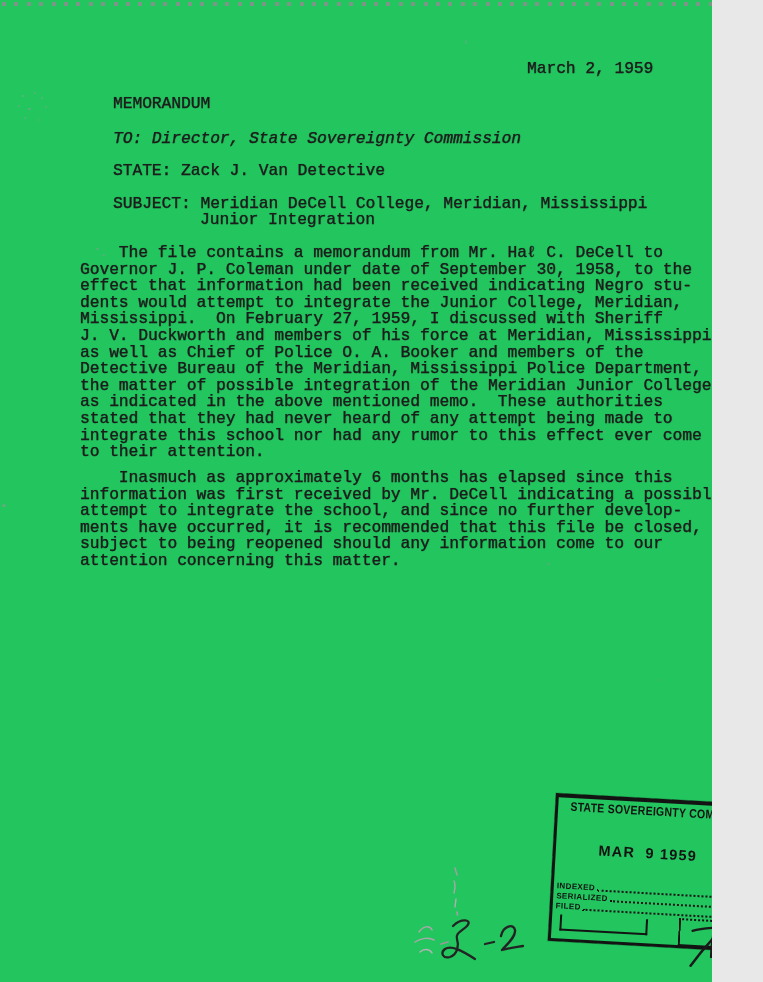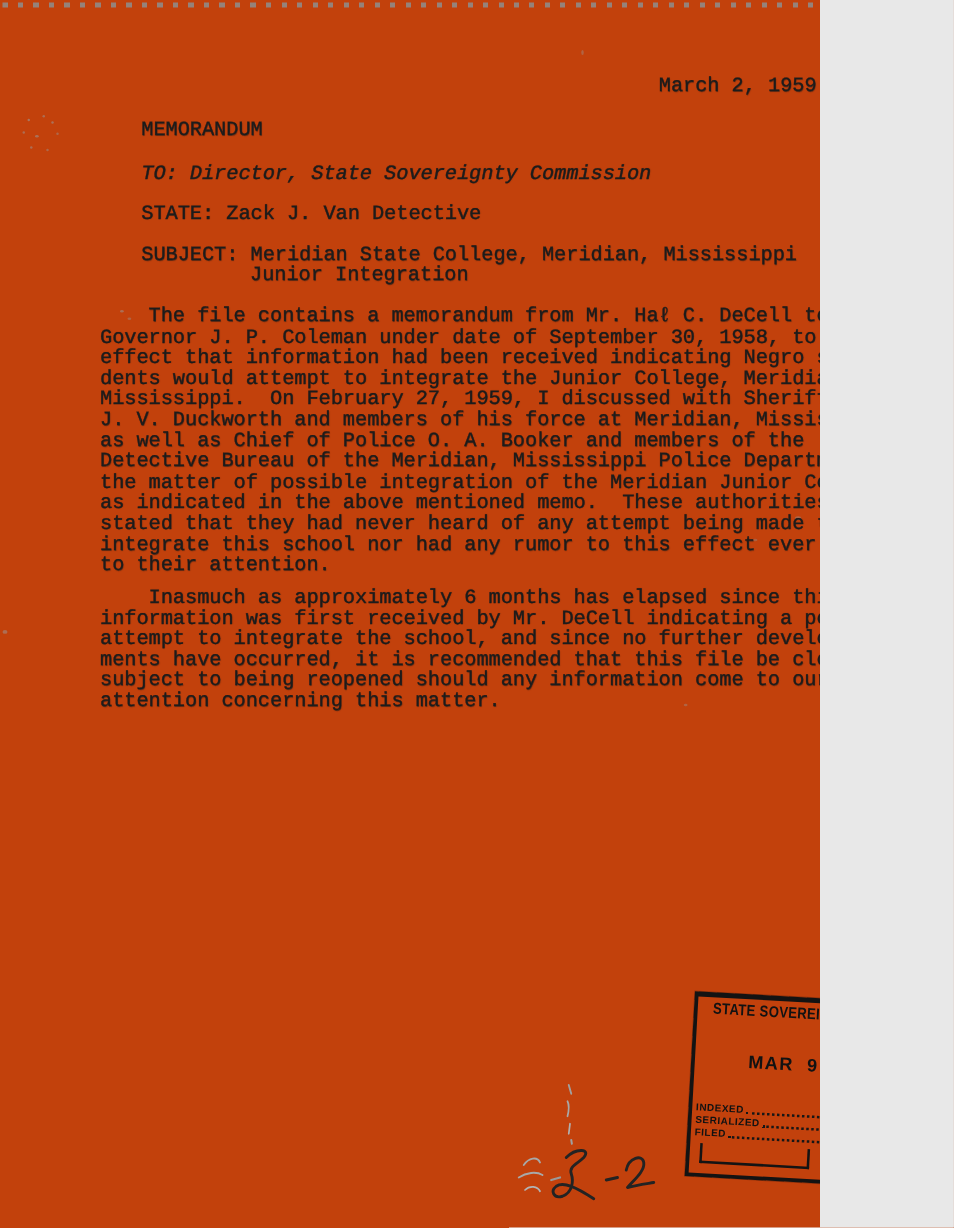--- a/index.html
+++ b/index.html
@@ -1,19 +1,19 @@
 <!DOCTYPE html>
 <html><head>
 <meta charset="utf-8">
 <style>
   html,body{margin:0;padding:0;background:#e8e8e8;}
   .page{
     position:relative;
-    width:656px;height:982px;
-    background:#c2410c;
+    width:712px;height:982px;
+    background:#22c55e;
     overflow:hidden;
     font-family:"Liberation Mono","DejaVu Sans Mono",monospace;
     color:#1c1c1c;
   }
   
   .top-dashes{
     position:absolute;left:2px;top:2px;width:750px;height:4px;
     background:repeating-linear-gradient(90deg,#8d8d8d 0 4px,transparent 4px 12.4px);
     opacity:.85;
   }
@@ -106,21 +106,21 @@
   <div class="speck" style="left:465px;top:40px;width:2px;height:4px;opacity:.4"></div>
 
   <div class="typew date-line">March 2, 1959</div>
 
   <div class="typew memo-title">MEMORANDUM</div>
 
   <div class="typew to-line"><span>TO: </span><span>Director, State Sovereignty Commission</span></div>
 
   <div class="typew from-line"><span>STATE: </span><span>Zack J. Van Detective</span></div>
 
-  <div class="typew subject-line"><span>SUBJECT: </span><span>Meridian State College, Meridian, Mississippi</span></div>
+  <div class="typew subject-line"><span>SUBJECT: </span><span>Meridian DeCell College, Meridian, Mississippi</span></div>
 
   <div class="typew subject-line2">Junior Integration</div>
 
   <div class="typew para1">    The file contains a memorandum from Mr. Haℓ C. DeCell to
 Governor J. P. Coleman under date of September 30, 1958, to the
 effect that information had been received indicating Negro stu-
 dents would attempt to integrate the Junior College, Meridian,
 Mississippi.  On February 27, 1959, I discussed with Sheriff
 J. V. Duckworth and members of his force at Meridian, Mississippi,
 as well as Chief of Police O. A. Booker and members of the

